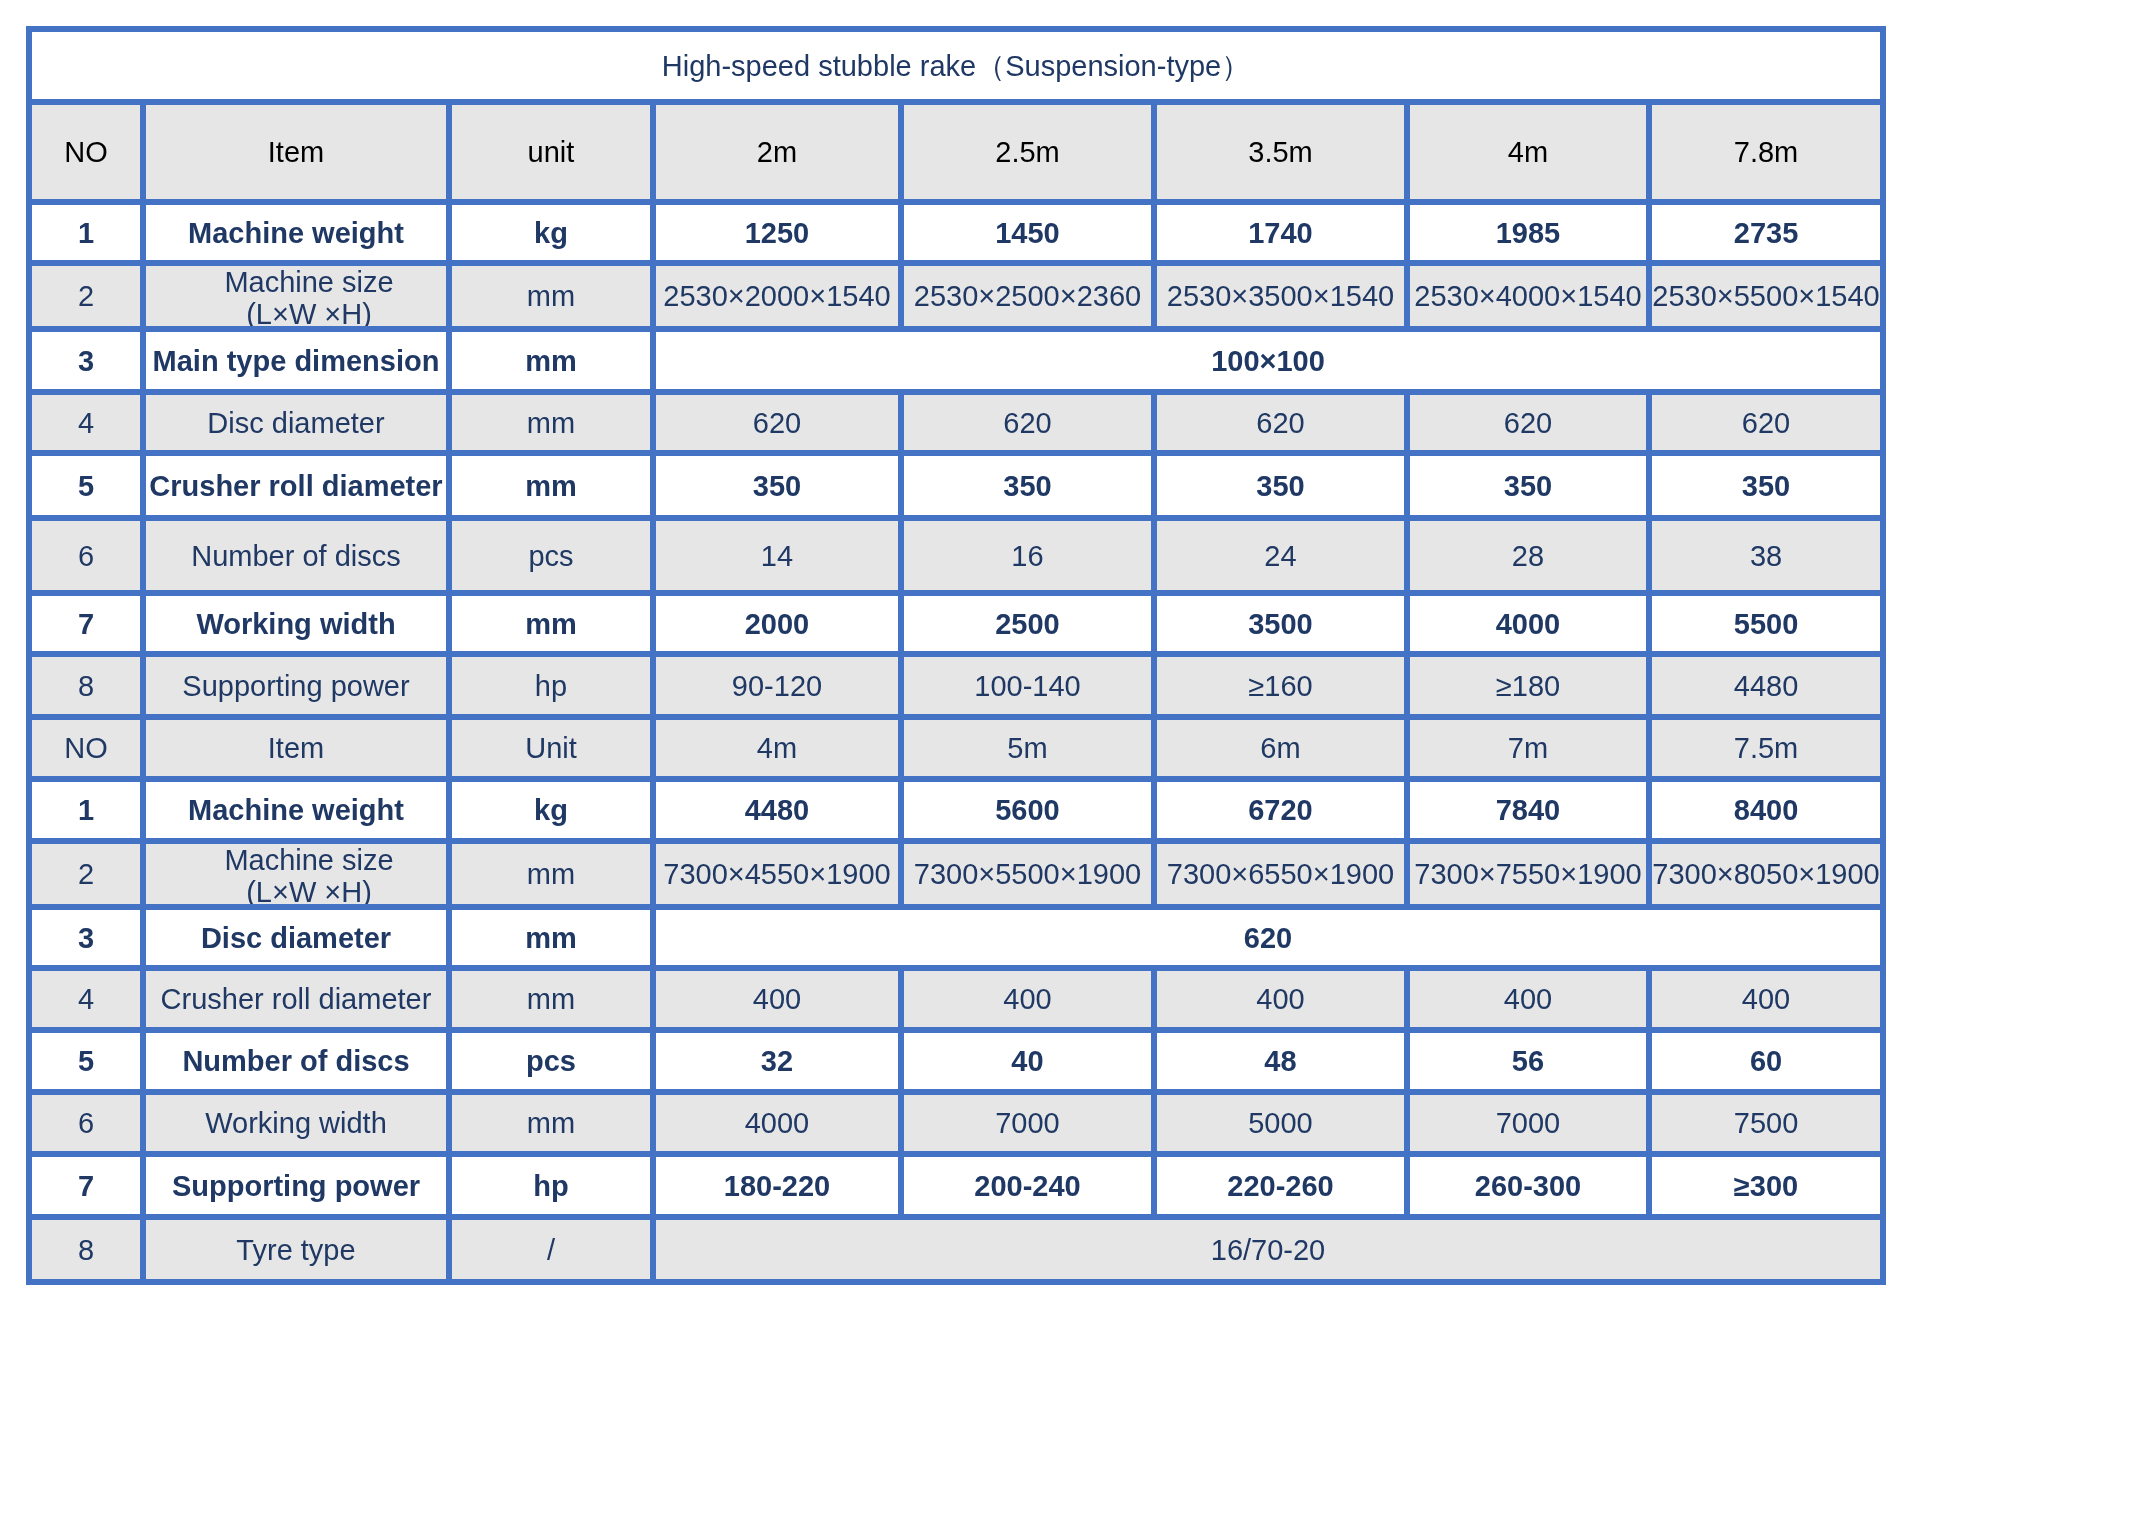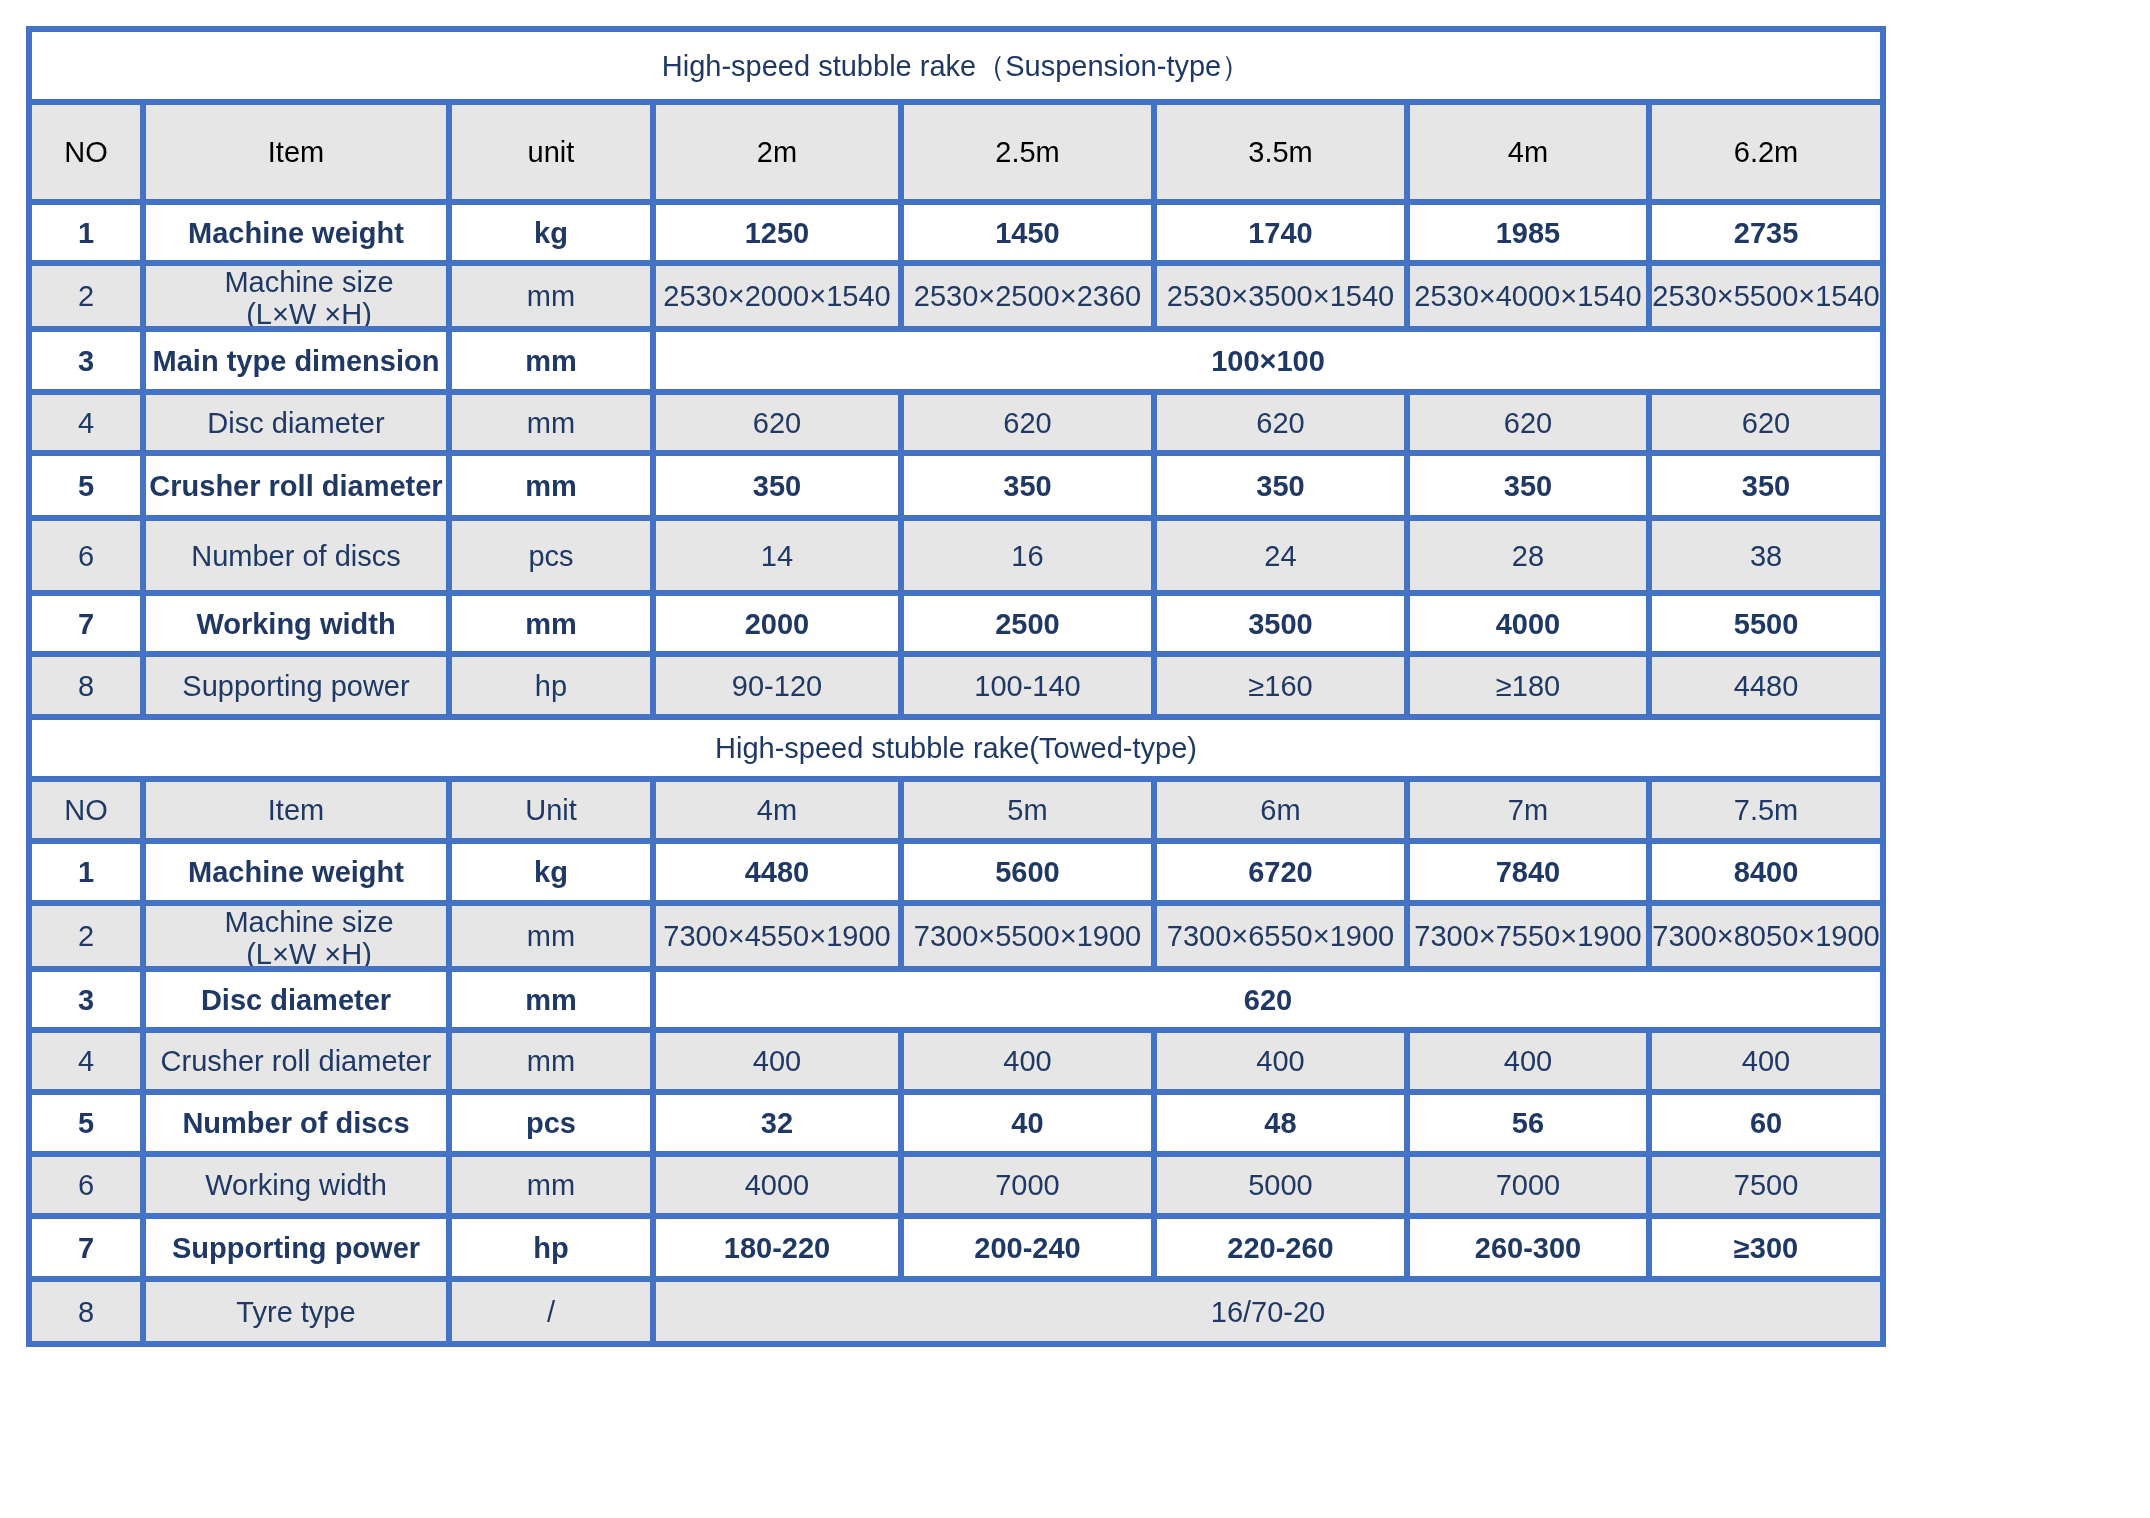--- a/index.html
+++ b/index.html
@@ -45,21 +45,21 @@
         <td colspan="8" class="title-suspension">High-speed stubble rake（Suspension-type）</td>
       </tr>
       <tr class="hdr1" style="height: 100px;">
         <td>NO</td>
         <td>Item</td>
         <td>unit</td>
         <td>2m</td>
         <td>2.5m</td>
         <td>3.5m</td>
         <td>4m</td>
-        <td>6.2m</td>
+        <td>7.8m</td>
       </tr>
       <tr class="row-odd" style="height: 61px;">
         <td>1</td>
         <td>Machine weight</td>
         <td>kg</td>
         <td>1250</td>
         <td>1450</td>
         <td>1740</td>
         <td>1985</td>
         <td>2735</td>
@@ -128,23 +128,20 @@
       <tr class="row-even" style="height: 63px;">
         <td>8</td>
         <td>Supporting power</td>
         <td>hp</td>
         <td>90-120</td>
         <td>100-140</td>
         <td>≥160</td>
         <td>≥180</td>
         <td>4480</td>
       </tr>
-      <tr class="title-row" style="height: 62px;">
-        <td colspan="8" class="title-towed">High-speed stubble rake(Towed-type)</td>
-      </tr>
       <tr class="hdr2" style="height: 62px;">
         <td>NO</td>
         <td>Item</td>
         <td>Unit</td>
         <td>4m</td>
         <td>5m</td>
         <td>6m</td>
         <td>7m</td>
         <td>7.5m</td>
       </tr>

